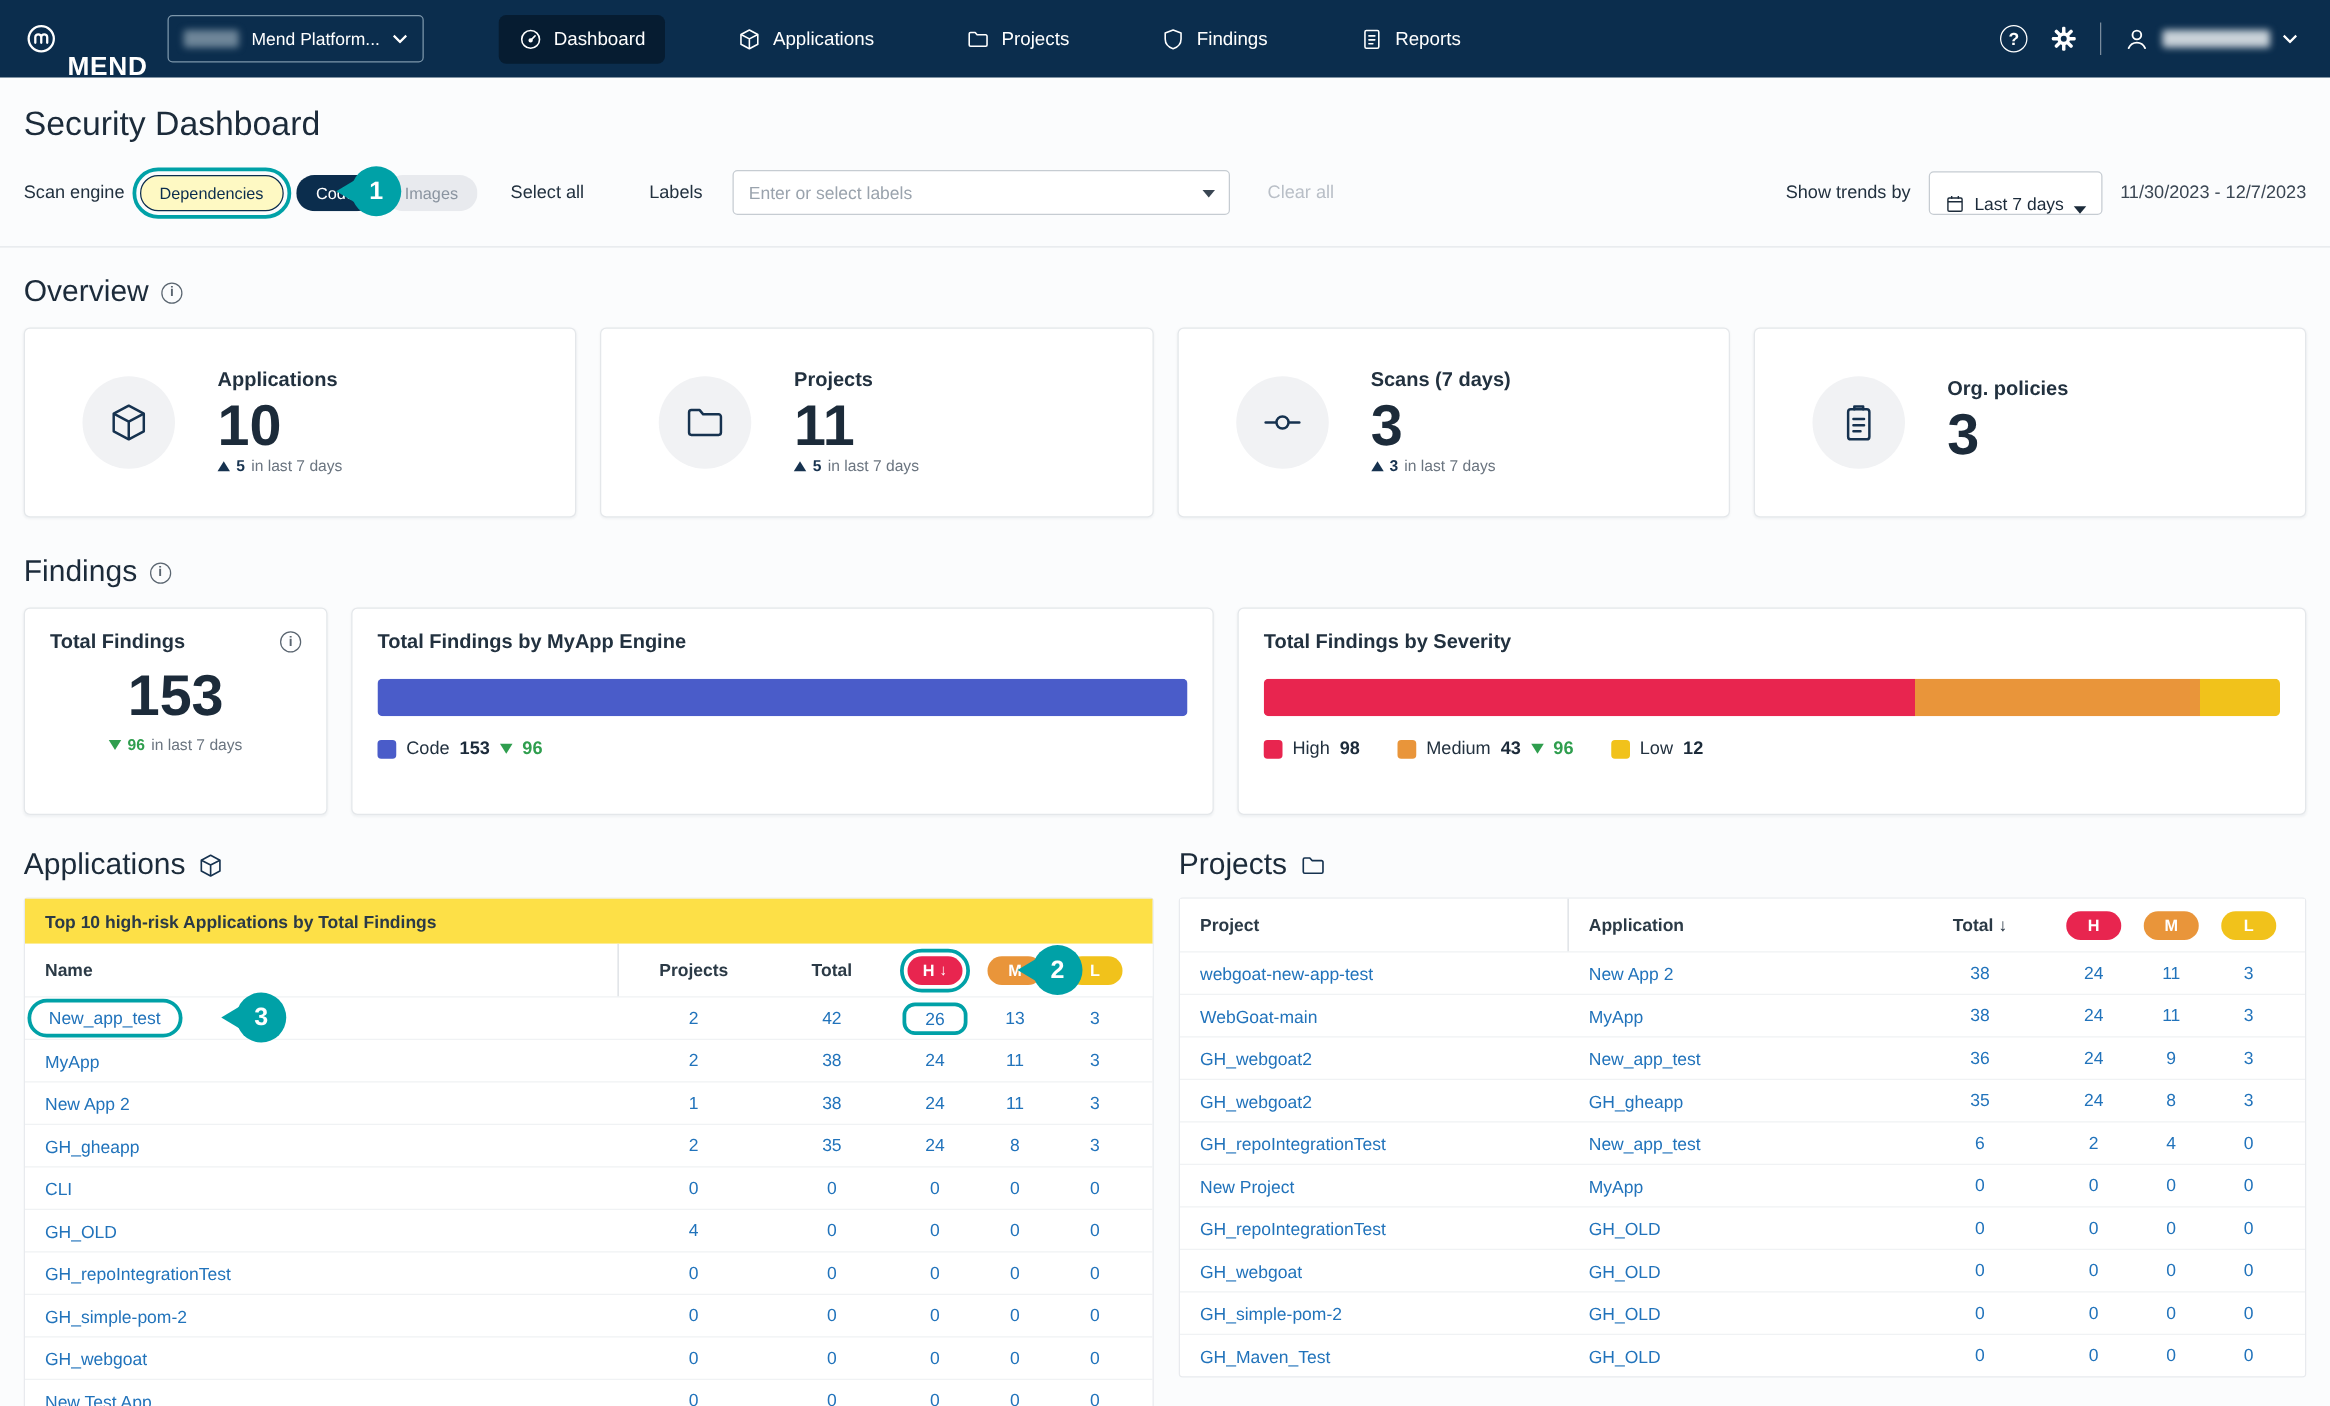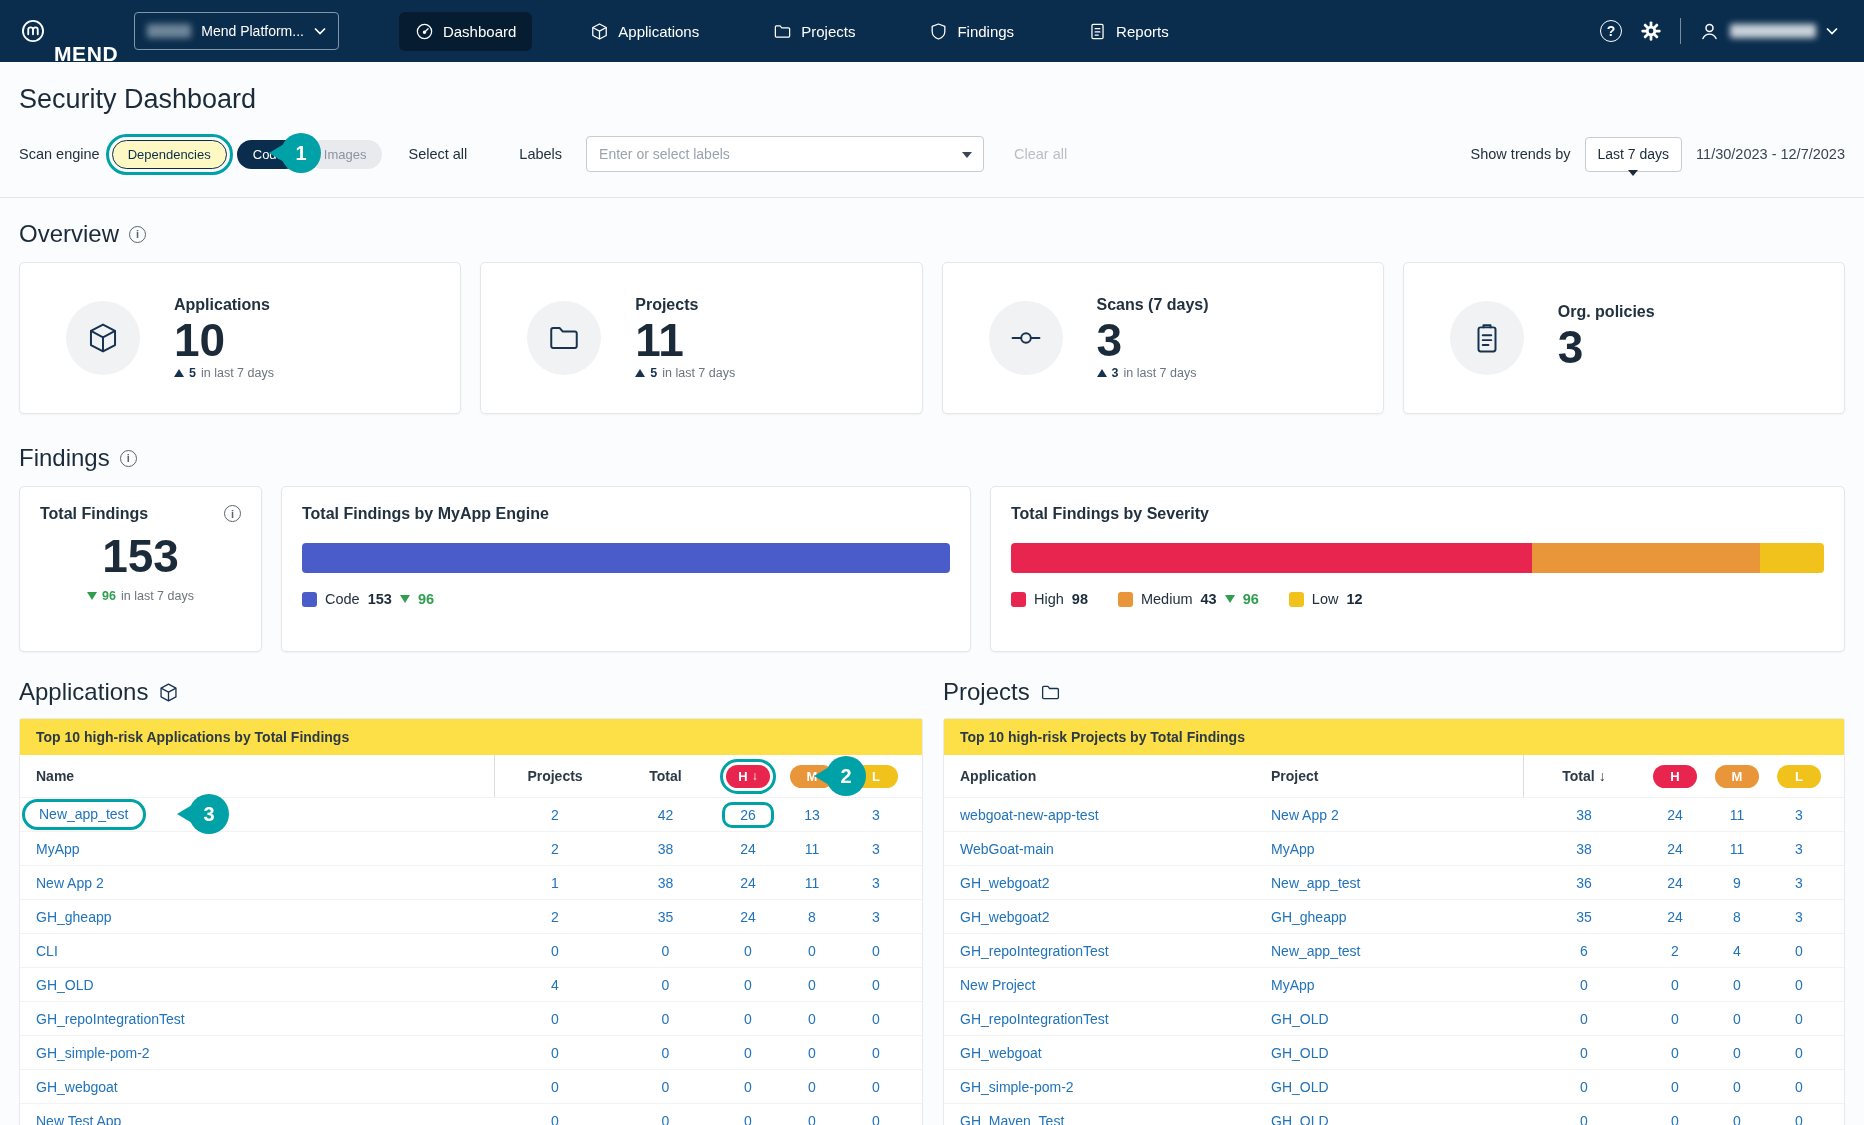--- a/index.html
+++ b/index.html
@@ -43,22 +43,22 @@
   .select-all { margin-left:26px; color:#22313f; cursor:pointer; }
   .labels-label { margin-left:52px; }
   .labels-wrap { position:relative; margin-left:12px; }
   .labels-input { width:398px; height:36px; border:1px solid #c6ccd2; border-radius:4px; padding:0 32px 0 12px;
                   font-size:14px; font-family:inherit; color:#3a4653; background:#fff; }
   .labels-input::placeholder { color:#9aa3ad; }
   .dd-caret { position:absolute; right:12px; top:16px; width:0; height:0; border-left:5px solid transparent;
               border-right:5px solid transparent; border-top:6px solid #3a4653; }
   .clear-all { margin-left:30px; color:#b9bfc7; cursor:pointer; }
   .trend-cluster { margin-left:auto; display:flex; align-items:center; gap:14px; }
-  .trend-select { display:flex; align-items:center; gap:8px; height:35px; padding:0 12px; border:1px solid #c6ccd2;
-                  border-radius:4px; background:#fff; font-size:14px; color:#1c2b3a; cursor:pointer; font-family:inherit;flex-direction:column; }
+  .trend-select { display:flex; align-items:flex-end; gap:8px; height:35px; padding:0 12px; border:1px solid #c6ccd2;
+                  border-radius:4px; background:#fff; font-size:14px; color:#1c2b3a; cursor:pointer; font-family:inherit; }
   .trend-select .dd-caret2 { width:0; height:0; border-left:5px solid transparent; border-right:5px solid transparent;
                   border-top:6px solid #1c2b3a; }
   .date-range { font-size:14.5px; color:#3a4653; }
 
   .hr { border-top:1px solid #e3e6ea; margin:24px -19px 0; }
 
   .sec-head { display:flex; align-items:center; gap:10px; margin-top:22px; }
   .sec-title { font-size:24px; font-weight:500; color:#1c2b3a; }
   .info { width:17px; height:17px; border:1.5px solid #5a6570; border-radius:50%; font-size:11px; font-weight:700;
           color:#5a6570; display:inline-flex; align-items:center; justify-content:center; cursor:pointer; }
@@ -522,24 +522,23 @@
     </section>
 
     <section>
       <div class="tbl-head">
         <span class="sec-title">Projects</span>
         <svg width="21" height="21" viewBox="0 0 24 24" fill="none" stroke="#16324f" stroke-width="1.5" stroke-linejoin="round">
             <path d="M3 6.3A1.3 1.3 0 0 1 4.3 5H9l2 2.4h8.7A1.3 1.3 0 0 1 21 8.7v9A1.3 1.3 0 0 1 19.7 19H4.3A1.3 1.3 0 0 1 3 17.7z"></path>
           </svg>
       </div>
       <div class="table-panel">
-        <div class="tcaption">Top 10 high-risk Projects by Total Findings</div>
         <div class="trow thead proj-grid-cols">
+          <div class="c-name">Project</div>
           <div class="c-name" style="border-right:none">Application</div>
-          <div class="c-name">Project</div>
           <div class="c-num"><span>Total</span><span class="total-sort">↓</span></div>
           <div class="c-badge">
               <span class="badge h">H</span>
             </div>
           <div class="c-badge">
               <span class="badge m">M</span>
             </div>
           <div class="c-badge">
               <span class="badge l">L</span>
             </div>

